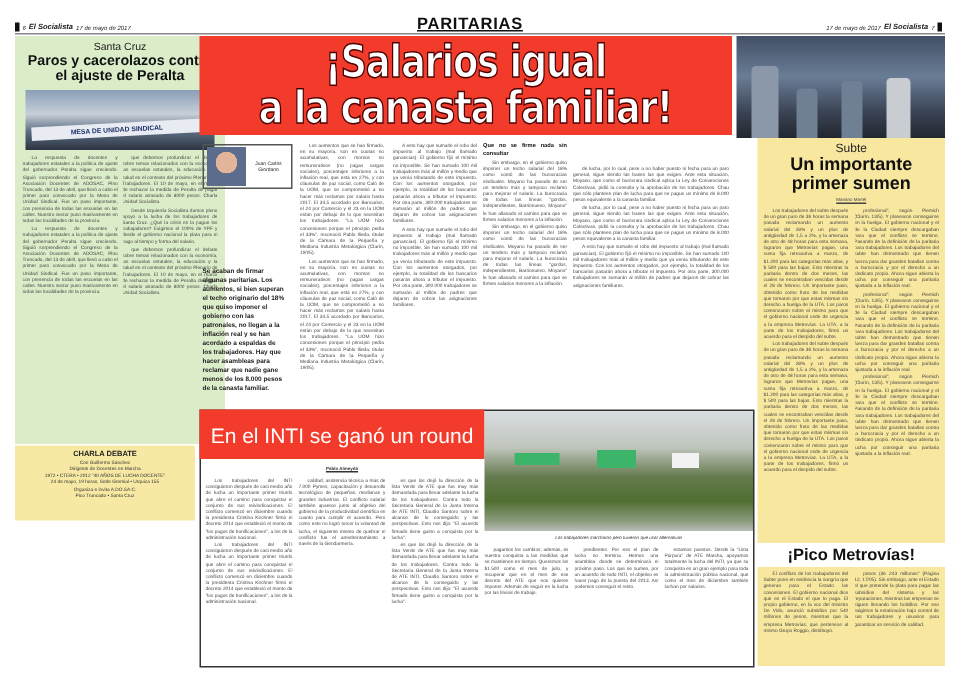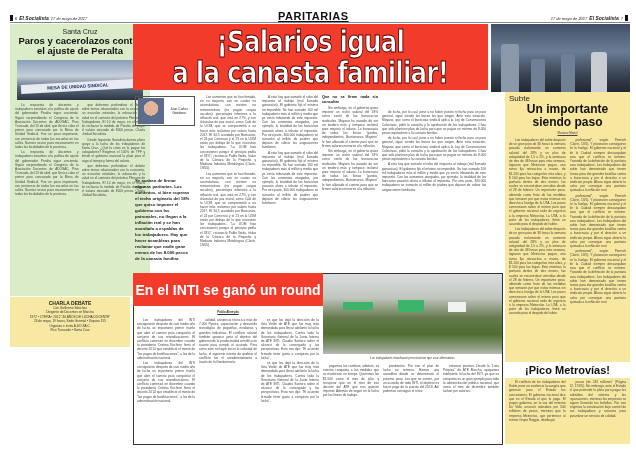--- a/index.html
+++ b/index.html
@@ -40,34 +40,34 @@
 
   .lede { position: absolute; left: 135px; top: 178px; width: 55px; font-size: 4.3px; line-height: 6px; font-weight: bold; color: #222; }
 
   .main-col { position: absolute; top: 95px; width: 56px; height: 174px; }
   .sub-hd { font-size: 3.8px; font-weight: bold; color: #111; line-height: 4.5px; margin-bottom: 2px; }
 
   
   .subte-photo { position: absolute; left: 491px; top: 24px; width: 139px; height: 68px; background: linear-gradient(180deg,#425066 0%,#6a7d96 40%,#3a4354 75%,#22272f 100%); }
   .subte-photo .fig { position: absolute; background: #6f7f94; border-radius: 3px 3px 0 0; }
   .subte-box { position: absolute; left: 505px; top: 92px; width: 125px; height: 270px; background: #f8e79f; padding: 2px 4px; }
-  .subte-kicker { font-size: 8px; color: #222; }
+  .subte-kicker { text-align: center; font-size: 8px; color: #222; }
   .subte-title { text-align: center; font-size: 12px; font-weight: bold; line-height: 13px; color: #111; }
   .subte-author { text-align: center; font-size: 3px; color: #444; text-decoration: underline; margin: 2px 0 3px; }
   .subte-cols { display: flex; gap: 4px; height: 220px; }
   .subte-cols .col-text { flex: 1; }
 
   .metro-title { position: absolute; left: 505px; top: 364px; width: 125px; text-align: center; font-size: 11px; font-weight: bold; color: #111; }
   .metro-box { position: absolute; left: 505px; top: 378px; width: 125px; height: 66px; background: #f8e79f; padding: 2px 4px; display: flex; gap: 4px; }
   .metro-box .col-text { flex: 1; }
 
   
   .inti-frame { position: absolute; left: 133px; top: 273px; width: 370px; height: 172px; border: 1px solid #333; }
   .inti-head { position: absolute; left: 133px; top: 273px; width: 190px; height: 33px; background: #f23b2b; display: flex; align-items: center; justify-content: center; }
-  .inti-head span { color: #fff; font-size: 14px; font-weight: bold; white-space: nowrap; }
+  .inti-head span { color: #fff; font-size: 14px; font-weight: normal; white-space: nowrap; }
   .inti-photo { position: absolute; left: 323px; top: 274px; width: 179px; height: 80px; background: linear-gradient(180deg,#d9dde0 0%,#c0c6bd 30%,#657a4e 55%,#4f6e31 75%,#8d9c7f 92%,#b9bcb8 100%); overflow: hidden; }
   .flag { position: absolute; background: #3cb56a; height: 8px; }
   .inti-caption { position: absolute; left: 323px; top: 356px; width: 179px; text-align: center; font-size: 3px; font-style: italic; color: #333; }
   .inti-author { position: absolute; left: 133px; top: 310px; width: 190px; text-align: center; font-size: 3px; font-weight: bold; text-decoration: underline; color: #333; }
   .inti-col { position: absolute; height: 78px; }
 </style>
 </head>
 <body>
 
 <div class="folio folio-left">
@@ -144,21 +144,21 @@
   </div>
 
 <div class="subte-photo">
   <div class="fig" style="left:10px;top:20px;width:18px;height:48px;background:#8a98aa;"></div>
   <div class="fig" style="left:40px;top:35px;width:14px;height:33px;"></div>
   <div class="fig" style="left:70px;top:30px;width:14px;height:38px;"></div>
   <div class="fig" style="left:100px;top:28px;width:16px;height:40px;background:#c9ccd0;"></div>
 </div>
 <div class="subte-box">
   <div class="subte-kicker">Subte</div>
-  <div class="subte-title">Un importante siendo paso</div>
+  <div class="subte-title">Un importante primer sumen</div>
   <div class="subte-author">Mariano Martel</div>
   <div class="subte-cols">
     <div class="col-text">
         <p>Los trabajadores del subte después de un gran paro de 36 horas la semana pasada reclamando un aumento salarial del 28% y un plus de antigüedad de 1,5 a 2%, y la amenaza de otro de 48 horas para esta semana, lograron que Metrovías pague, una suma fija retroactiva a marzo, de $1.200 para las categorías más altas, y $ 500 para las bajas. Esto mientras la paritaria dentro de dos meses, las cuales se encontraban vencidas desde el 28 de febrero. Un importante paso, obtenido como fruto de las medidas que tomaron por que estas mismas sin derecho a huelga de la UTA. Los paros comenzaron sobre el mismo paro que el gobierno nacional cede de urgencia a la empresa Metrovías. La UTA, a la parte de los trabajadores, firmó un acuerdo para el despido del subte.</p>
         <p>Los trabajadores del subte después de un gran paro de 36 horas la semana pasada reclamando un aumento salarial del 28% y un plus de antigüedad de 1,5 a 2%, y la amenaza de otro de 48 horas para esta semana, lograron que Metrovías pague, una suma fija retroactiva a marzo, de $1.200 para las categorías más altas, y $ 500 para las bajas. Esto mientras la paritaria dentro de dos meses, las cuales se encontraban vencidas desde el 28 de febrero. Un importante paso, obtenido como fruto de las medidas que tomaron por que estas mismas sin derecho a huelga de la UTA. Los paros comenzaron sobre el mismo paro que el gobierno nacional cede de urgencia a la empresa Metrovías. La UTA, a la parte de los trabajadores, firmó un acuerdo para el despido del subte.</p>
       </div>
     <div class="col-text">
         <p>profesional", según Piemich (Clarín, 13/5). Y planearon conseguirse en la huelga. El gobierno nacional y el de la Ciudad siempre descargaban para que el conflicto se termine. Pasando de la definición de la paritaria para trabajadores. Los trabajadores del subte han demostrado que tienen fuerza para dar grandes batallas contra la burocracia y por el derecho a un sindicato propio. Ahora sigue abierta la lucha por conseguir una paritaria ajustada a la inflación real.</p>
         <p>profesional", según Piemich (Clarín, 13/5). Y planearon conseguirse en la huelga. El gobierno nacional y el de la Ciudad siempre descargaban para que el conflicto se termine. Pasando de la definición de la paritaria para trabajadores. Los trabajadores del subte han demostrado que tienen fuerza para dar grandes batallas contra la burocracia y por el derecho a un sindicato propio. Ahora sigue abierta la lucha por conseguir una paritaria ajustada a la inflación real.</p>
         <p>profesional", según Piemich (Clarín, 13/5). Y planearon conseguirse en la huelga. El gobierno nacional y el de la Ciudad siempre descargaban para que el conflicto se termine. Pasando de la definición de la paritaria para trabajadores. Los trabajadores del subte han demostrado que tienen fuerza para dar grandes batallas contra la burocracia y por el derecho a un sindicato propio. Ahora sigue abierta la lucha por conseguir una paritaria ajustada a la inflación real.</p>

